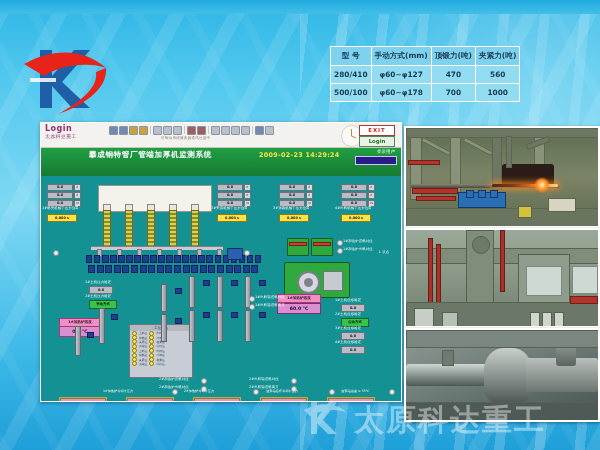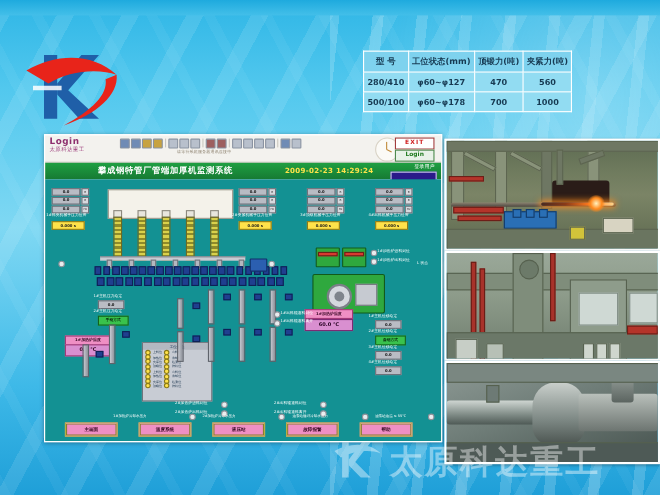--- a/index.html
+++ b/index.html
@@ -65,21 +65,21 @@
   .tb-sep{width:1px;height:8px;background:#cac7bf;margin:0 1px;}
   #hmi-toolbar-note{position:absolute;left:120px;top:13px;font-size:3.6px;color:#8b7f6c;letter-spacing:.2px;}
   #hmi-clockface{position:absolute;left:300px;top:2px;width:20px;height:20px;border-radius:50%;
     border:1px solid #d8d2c5;background:#fbfaf6;}
   #hmi-clockface i{position:absolute;left:9px;top:3px;width:1px;height:7px;background:#c08a3a;transform-origin:bottom center;}
   #hmi-clockface i:nth-child(2){transform:rotate(115deg);height:5px;top:5px;}
   #btn-exit{position:absolute;right:6px;top:2px;width:34px;height:9px;background:#ffffff;border:1px solid #a23c3c;
     font-size:5.4px;font-weight:bold;color:#d01f1f;text-align:center;line-height:9px;letter-spacing:1px;}
   #btn-login{position:absolute;right:6px;top:13px;width:34px;height:9px;background:#e8f2e8;border:1px solid #4f8a4f;
     font-size:5.4px;font-weight:bold;color:#1f7a1f;text-align:center;line-height:9px;}
-  #hmi-titlebar{height:15px;background:linear-gradient(180deg,#1f9f42,#167a33);position:relative;}
+  #hmi-titlebar{height:28px;background:linear-gradient(180deg,#1f9f42,#167a33);position:relative;}
   #hmi-title{position:absolute;left:48px;top:2px;font-size:7.6px;font-weight:bold;color:#ffffff;letter-spacing:.6px;white-space:nowrap;}
   #hmi-datetime{position:absolute;left:218px;top:3px;font-size:6.4px;font-weight:bold;color:#ffe34a;letter-spacing:.3px;}
   #hmi-userlabel{position:absolute;right:6px;top:1px;font-size:4.6px;color:#ffffff;}
   #hmi-userbox{position:absolute;right:4px;top:8px;width:40px;height:7px;background:#2a1a8a;border:1px solid #cfc9f0;}
   
   #mimic{position:relative;height:239px;background:#139193;overflow:hidden;}
   .lbl{position:absolute;font-size:3.4px;color:#ffffff;white-space:nowrap;letter-spacing:.1px;}
   
   .gauge-stack{position:absolute;width:34px;}
   .gauge-row{display:flex;align-items:center;gap:1px;margin-bottom:1px;}
@@ -181,21 +181,21 @@
     <path d="M2 22 C30 6 62 6 84 26 C68 20 40 22 22 34 Z" fill="#e8241a"></path>
     <path d="M84 26 C86 44 66 62 36 72 C62 58 76 44 74 30 Z" fill="#e8241a"></path>
     <path d="M8 36 L34 36 L34 40 L8 40 Z" fill="#ffffff" opacity="0.85"></path>
   </svg>
 </div>
 
 <table id="spec-table">
   <thead>
     <tr>
       <th>型  号</th>
-      <th>工位状态(mm)</th>
+      <th>手动方式(mm)</th>
       <th>顶锻力(吨)</th>
       <th>夹紧力(吨)</th>
     </tr>
   </thead>
   <tbody>
     <tr>
       <td>280/410</td>
       <td>φ60~φ127</td>
       <td>470</td>
       <td>560</td>

